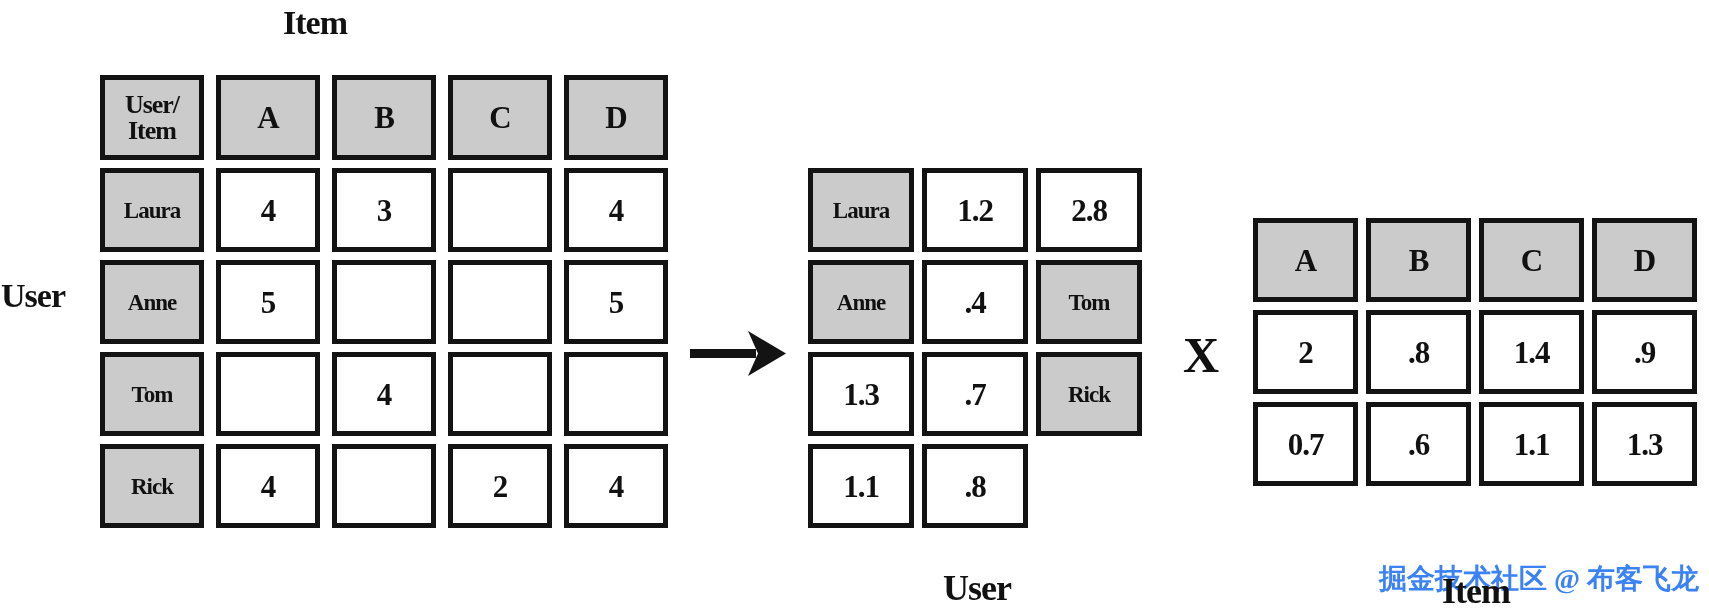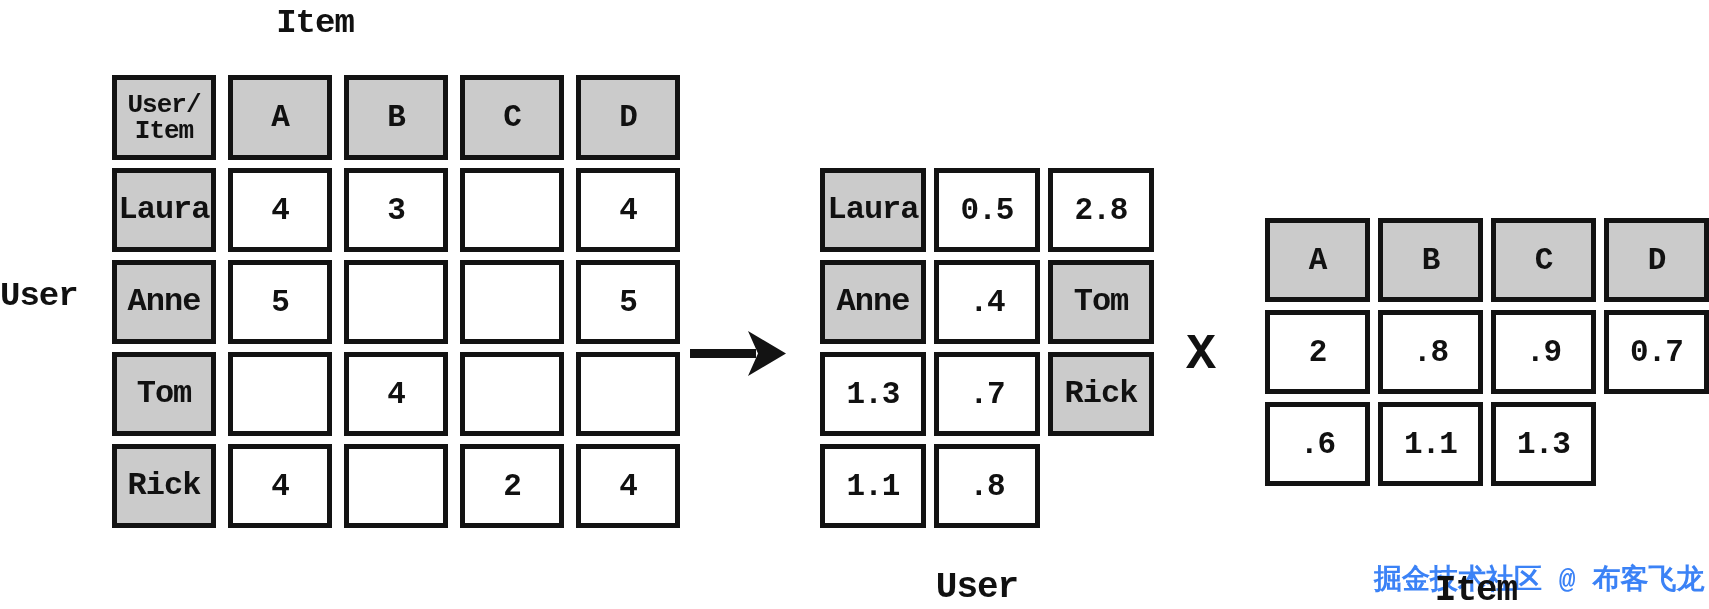--- a/index.html
+++ b/index.html
@@ -1,31 +1,31 @@
 <!DOCTYPE html>
 <html><head>
 <meta charset="utf-8">
 <style>
   html,body{margin:0;padding:0;background:#fff;}
   #canvas{
     position:relative;width:1709px;height:609px;background:#fff;overflow:hidden;
-    font-family:Liberation Mono, monospace;color:#111;
+    font-family:Liberation Serif, serif;color:#111;
   }
-  .grid{position:absolute;display:grid;margin-left:12px;}
+  .grid{position:absolute;display:grid;}
   .grid-rating{left:100px;top:75px;grid-template-columns:repeat(5,104px);grid-template-rows:85px repeat(4,84px);column-gap:12px;row-gap:8px;}
   .grid-userf{left:808px;top:168px;grid-template-columns:repeat(3,106px);grid-template-rows:repeat(4,84px);column-gap:8px;row-gap:8px;}
   .grid-itemf{left:1253px;top:218px;grid-template-columns:repeat(4,105px);grid-template-rows:repeat(3,84px);column-gap:8px;row-gap:8px;}
   .cell{
     box-sizing:border-box;border:5px solid #131313;background:#fff;
     display:flex;align-items:center;justify-content:center;
     font-weight:bold;font-size:31px;letter-spacing:-1px;line-height:1.0;
   }
   .hdr{background:#cbcbcb;}
   .corner{font-size:26px;text-align:center;}
-  .name{font-size:32px;}
+  .name{font-size:23px;}
   .big-label{position:absolute;font-weight:bold;font-size:34px;letter-spacing:-1px;text-align:center;}
   .mult{position:absolute;left:1172px;top:326px;width:56px;text-align:center;font-weight:bold;font-size:50px;letter-spacing:-2px;}
   .arrow-wrap{position:absolute;left:688px;top:329px;width:102px;height:50px;}
   .watermark{
     position:absolute;left:1374px;top:560px;width:330px;text-align:center;
     font-size:28px;font-weight:bold;color:#3b82f6;letter-spacing:0px;white-space:nowrap;
     text-shadow:0 0 2px #fff,1px 1px 0 #fff;
   }
 </style>
 </head>
@@ -73,21 +73,21 @@
 
   <div class="arrow-wrap">
     <svg width="102" height="50" viewBox="0 0 102 50">
       <rect x="2" y="20" width="66" height="9" fill="#131313"></rect>
       <polygon points="60,2 98,24.5 60,47 70,24.5" fill="#131313"></polygon>
     </svg>
   </div>
 
   <div class="grid grid-userf">
     <div class="cell hdr name">Laura</div>
-    <div class="cell">0.5</div>
+    <div class="cell">1.2</div>
     <div class="cell">2.8</div>
 
     <div class="cell hdr name">Anne</div>
     <div class="cell">.4</div>
 
     <div class="cell hdr name">Tom</div>
     <div class="cell">1.3</div>
     <div class="cell">.7</div>
 
     <div class="cell hdr name">Rick</div>
@@ -98,20 +98,21 @@
   <div class="mult">X</div>
 
   <div class="grid grid-itemf">
     <div class="cell hdr">A</div>
     <div class="cell hdr">B</div>
     <div class="cell hdr">C</div>
     <div class="cell hdr">D</div>
 
     <div class="cell">2</div>
     <div class="cell">.8</div>
+    <div class="cell">1.4</div>
     <div class="cell">.9</div>
 
     <div class="cell">0.7</div>
     <div class="cell">.6</div>
     <div class="cell">1.1</div>
     <div class="cell">1.3</div>
   </div>
 
   <div class="big-label" style="left:897px;top:567px;width:160px;font-size:36px;">User</div>
 

